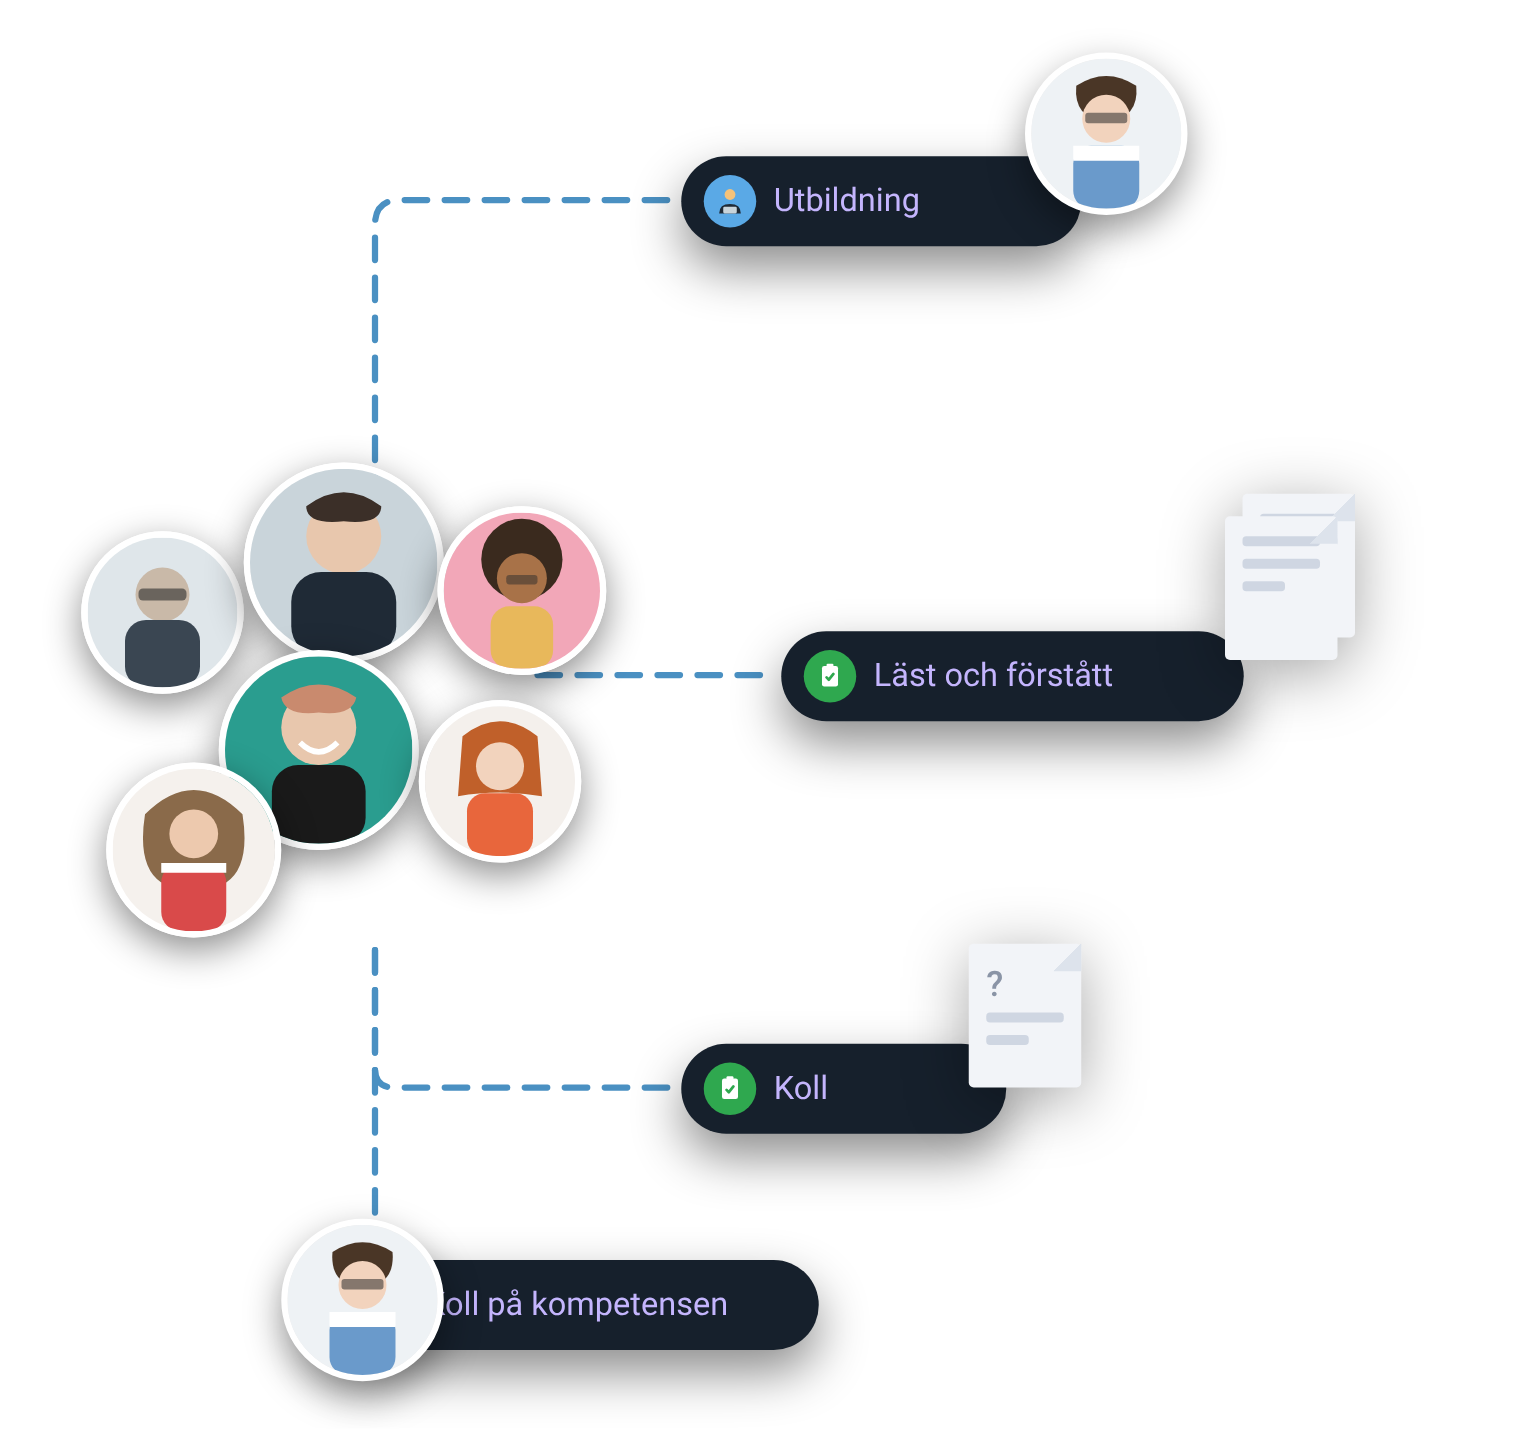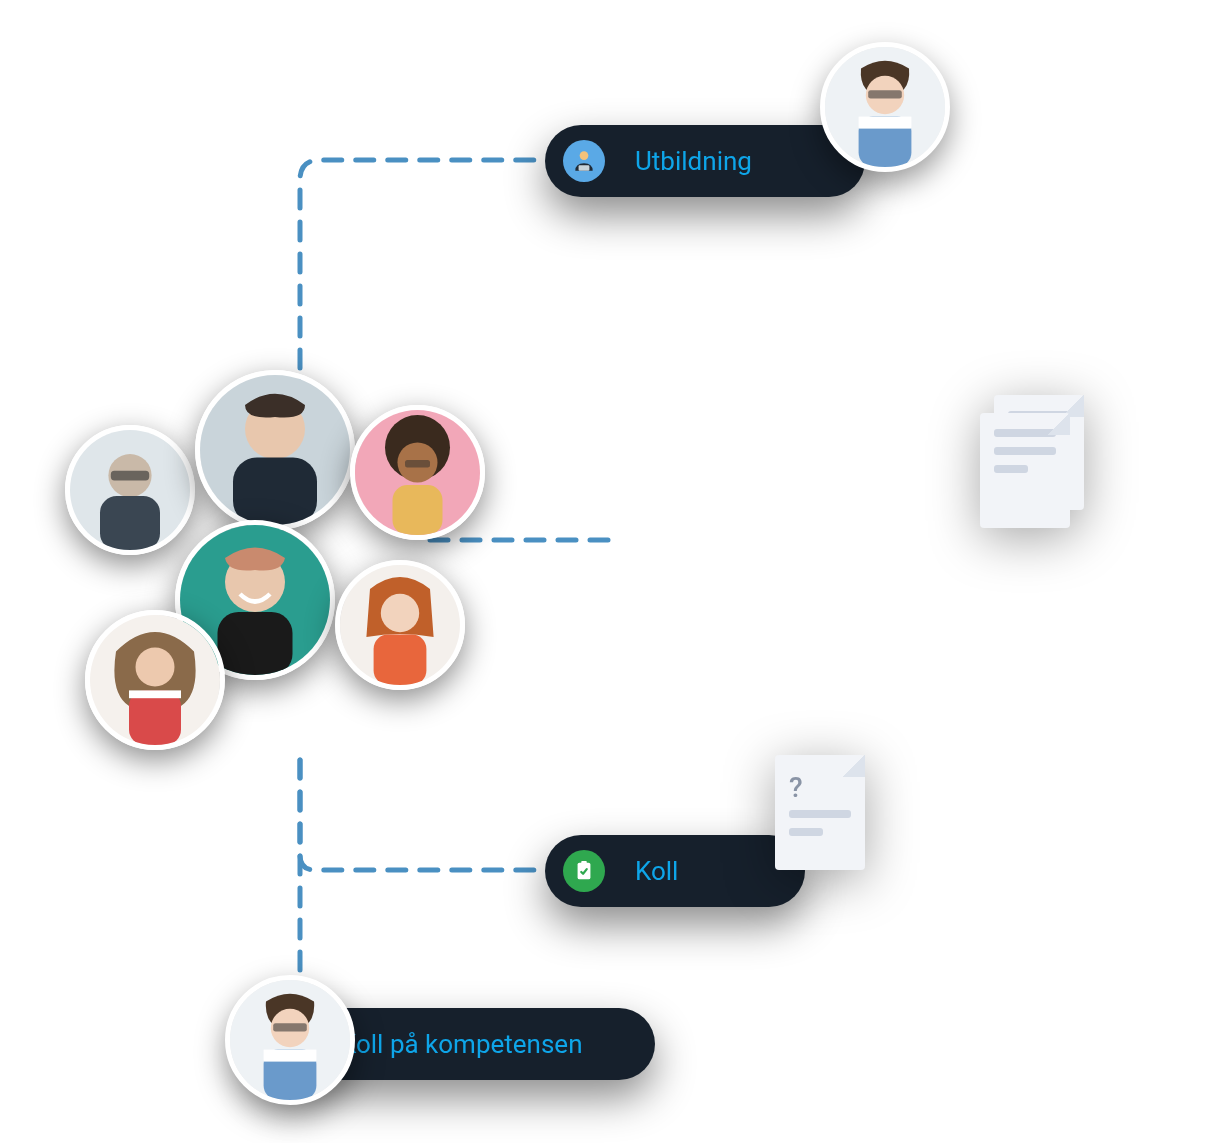--- a/index.html
+++ b/index.html
@@ -35,29 +35,29 @@
     display: flex;
     align-items: center;
     justify-content: center;
   }
   .avatar svg { width: 100%; height: 100%; }
 
   
   .pill {
     position: absolute;
     background: #16202c;
-    color: #0ea5e9;
+    color: #c4b5fd;
     border-radius: 999px;
     display: flex;
     align-items: center;
     padding: 0 30px 0 18px;
     font-size: 26px;
     box-shadow: 0 18px 40px rgba(0,0,0,0.45);
     height: 72px;
-    gap: 30px;
+    gap: 14px;
   }
   .pill .icon-circle {
     width: 42px;
     height: 42px;
     border-radius: 50%;
     display: flex;
     align-items: center;
     justify-content: center;
     flex-shrink: 0;
   }
@@ -207,20 +207,30 @@
     <svg viewBox="0 0 100 100">
         <rect width="100" height="100" fill="#eef2f5"></rect>
         <path d="M30 18 Q50 5 70 18 Q72 40 50 42 Q28 40 30 18" fill="#4a3626"></path>
         <circle cx="50" cy="40" r="16" fill="#f2d3bd"></circle>
         <rect x="36" y="36" width="28" height="7" rx="2" fill="#2b2b2b" opacity="0.55"></rect>
         <rect x="28" y="58" width="44" height="42" rx="12" fill="#6a9acb"></rect>
         <rect x="28" y="58" width="44" height="10" fill="#fff"></rect>
       </svg>
   </div>
 
+  <div class="pill" style="left:625px; top:505px; width:370px;">
+    <span class="icon-circle icon-green">
+      <svg width="22" height="22" viewBox="0 0 24 24" fill="none">
+          <rect x="5" y="3" width="14" height="18" rx="2" fill="#fff"></rect>
+          <rect x="9" y="1" width="6" height="4" rx="1" fill="#fff"></rect>
+          <path d="M9 13 L11 15 L15 10" stroke="#2fa84f" stroke-width="2.4" stroke-linecap="round" stroke-linejoin="round"></path>
+        </svg>
+    </span>
+    <span>Läst och förstått</span>
+  </div>
   <div class="doc-stack" style="left:980px; top:395px;">
     <div class="doc" style="left:14px; top:0;">
       <div class="fold"></div>
       <div class="line"></div>
         <div class="line"></div>
         <div class="line short"></div>
     </div>
     <div class="doc" style="left:0; top:18px;">
       <div class="fold"></div>
       <div class="line"></div>

